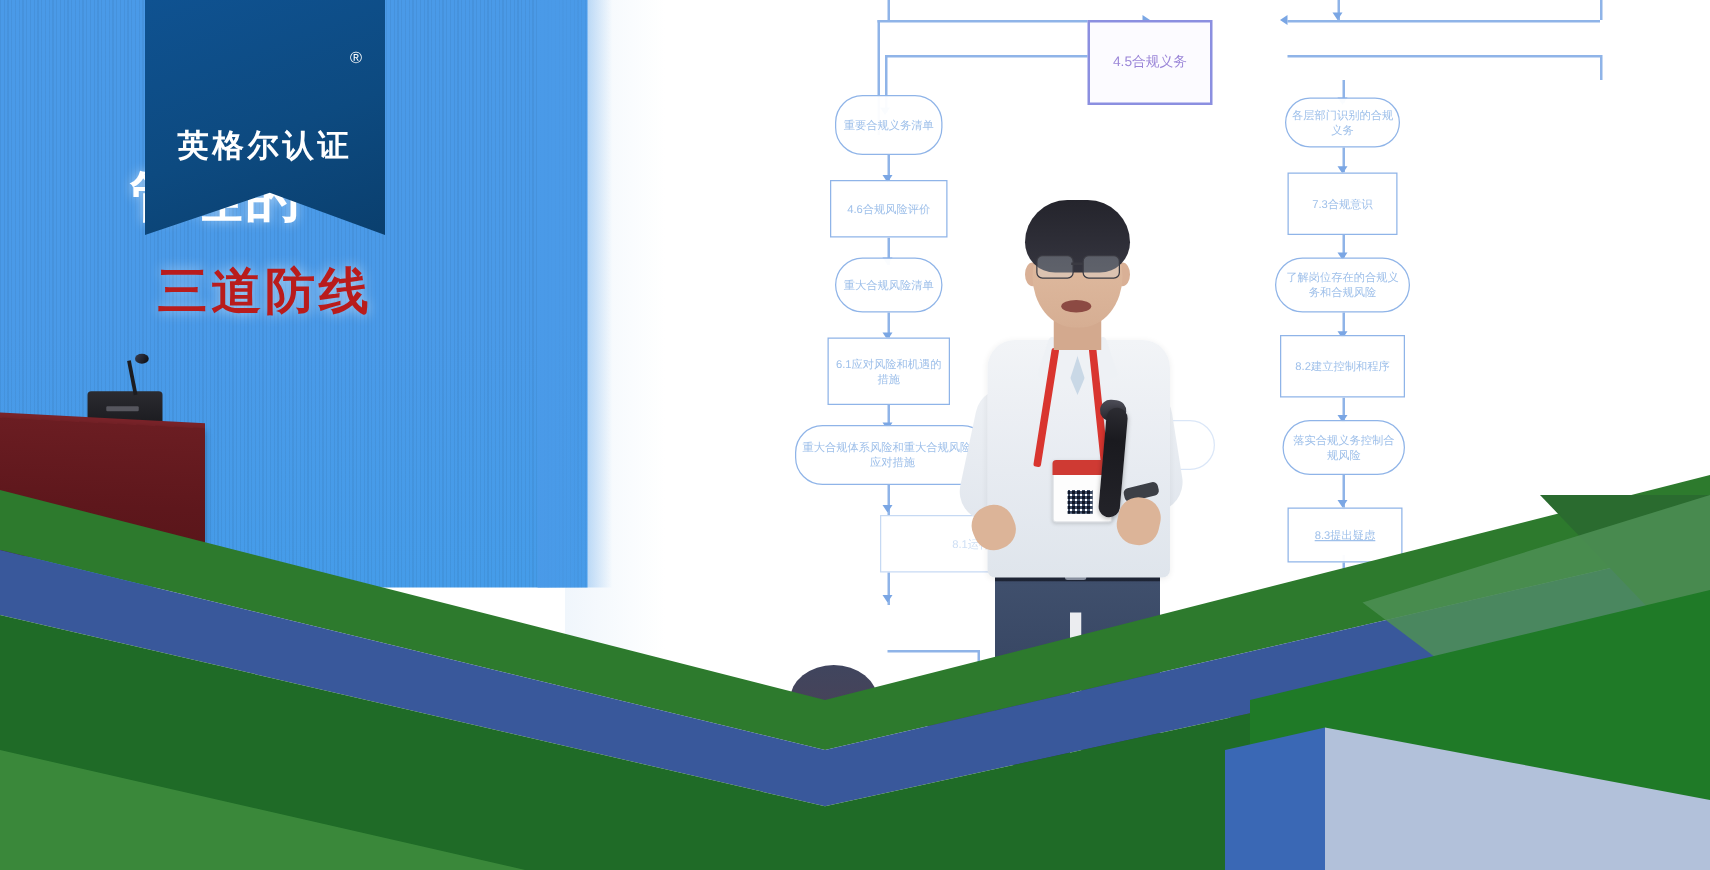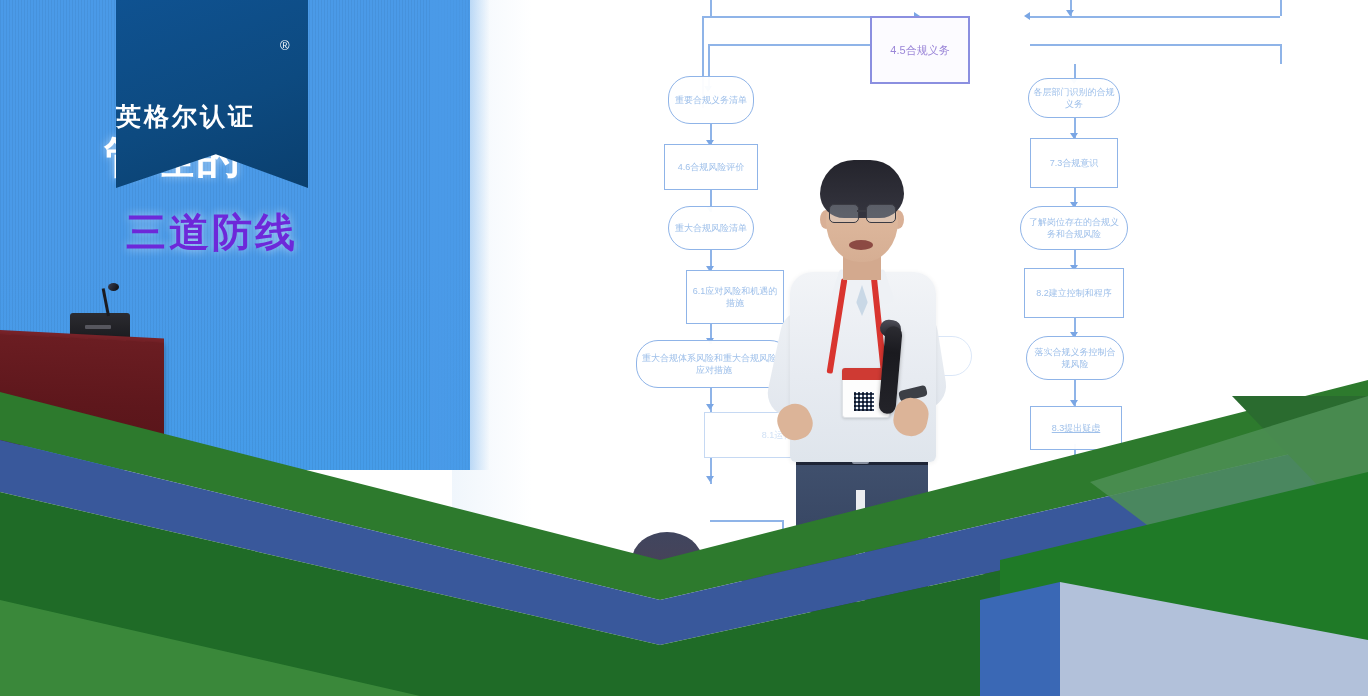--- a/index.html
+++ b/index.html
@@ -14,34 +14,34 @@
       linear-gradient(180deg,#4a9ae8 0%,#4a9ae8 55%,#459ce9 100%);
   }
   .led-wall-fade{position:absolute;left:430px;top:0;width:60px;height:470px;
     background:linear-gradient(90deg,rgba(74,154,232,1) 0%,rgba(255,255,255,0) 100%);}
 
   
   .wall-title-top{position:absolute;left:104px;top:128px;width:270px;height:56px;
     color:#ffffff;font-size:44px;font-weight:bold;letter-spacing:2px;white-space:nowrap;
     text-shadow:0 0 9px rgba(255,255,255,.55);}
   .wall-title-bot{position:absolute;left:126px;top:205px;width:260px;height:52px;
-    color:#6d28d9;font-size:40px;font-weight:bold;letter-spacing:3px;white-space:nowrap;
+    color:#b91c1c;font-size:40px;font-weight:bold;letter-spacing:3px;white-space:nowrap;
     text-shadow:0 0 10px rgba(255,255,255,.6);}
 
   
   .logo-badge{position:absolute;left:116px;top:0;width:192px;height:188px;
     background:linear-gradient(160deg,#0f5291 0%,#0d4a80 55%,#0a3f6e 100%);
     -webkit-clip-path:polygon(0 0,100% 0,100% 100%,52% 82%,0 100%);
     clip-path:polygon(0 0,100% 0,100% 100%,52% 82%,0 100%);
     box-shadow:0 3px 14px rgba(0,0,0,.25);}
   .logo-word{position:absolute;left:0;right:0;top:42px;text-align:center;
     color:#fff;font-family:"Liberation Serif","DejaVu Serif",serif;font-weight:bold;
     font-size:54px;letter-spacing:1px;line-height:1;}
   .logo-reg{position:absolute;left:164px;top:38px;color:#fff;font-size:13px;}
-  .logo-cn{position:absolute;left:0;right:0;top:100px;text-align:left;color:#fff;
+  .logo-cn{position:absolute;left:0;right:0;top:100px;text-align:center;color:#fff;
     font-size:25px;font-weight:bold;letter-spacing:3px;}
 
   
   .screen{position:absolute;left:452px;top:0;width:916px;height:600px;background:#ffffff;}
   .screen-glow{position:absolute;left:452px;top:0;width:80px;height:600px;
     background:linear-gradient(90deg,rgba(240,246,252,1) 0%,rgba(255,255,255,0) 100%);}
 
   .slide-heading{position:absolute;left:808px;top:126px;font-size:21px;letter-spacing:3px;
     color:#b9d3f2;white-space:nowrap;font-weight:500;}
 
@@ -215,21 +215,21 @@
     </div>
 
     <div class="node" style="left:212px;top:144px;width:94px;height:46px;">
       <span>4.6合规风险评价</span>
     </div>
 
     <div class="node rounded" style="left:216px;top:206px;width:86px;height:44px;">
       <span>重大合规风险清单</span>
     </div>
 
-    <div class="node" style="left:210px;top:270px;width:98px;height:54px;margin-left:24px;">
+    <div class="node" style="left:210px;top:270px;width:98px;height:54px;">
       <span>6.1应对风险和机遇的措施</span>
     </div>
 
     <div class="node rounded" style="left:184px;top:340px;width:156px;height:48px;">
       <span>重大合规体系风险和重大合规风险的应对措施</span>
     </div>
 
     <div class="node faded" style="left:252px;top:412px;width:146px;height:46px;">
       <span>8.1运行</span>
     </div>

